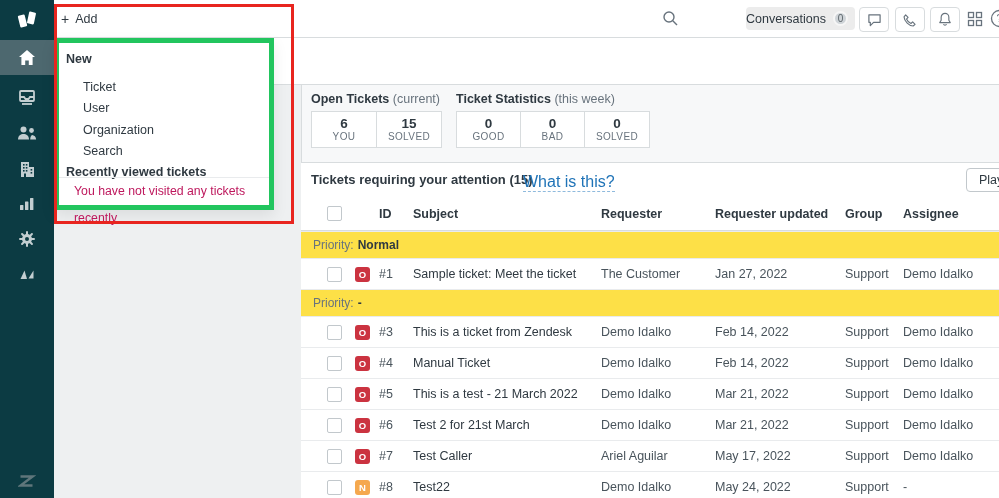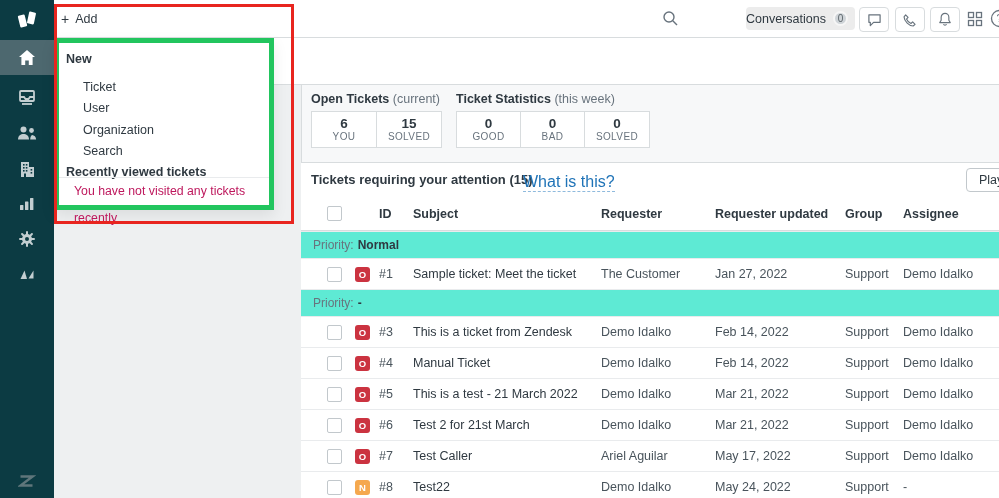--- a/index.html
+++ b/index.html
@@ -46,21 +46,21 @@
   
   #tickets{position:absolute;left:301px;top:162px;width:698px;height:336px;background:#fff;border-top:1px solid #d8dcde;box-sizing:border-box;z-index:2;}
   #attn-bar{position:relative;height:34px;}
   #attn-title{position:absolute;left:10px;top:0;line-height:34px;font-weight:bold;font-size:13px;}
   #attn-link{position:absolute;left:222px;top:10px;font-size:16px;color:#1f73b7;border-bottom:1px dashed #8fbadd;cursor:pointer;}
   #play-btn{position:absolute;left:665px;top:5px;height:24px;line-height:22px;padding:0 16px 0 12px;border:1px solid #c2c8cc;
       border-radius:4px;background:#fff;font-size:12.5px;color:#2f3941;box-sizing:border-box;cursor:pointer;}
   .trow{display:grid;grid-template-columns:28px 24px 34px 188px 114px 130px 58px 1fr;align-items:center;padding-left:26px;}
   #thead{height:33px;border-bottom:1px solid #d8dcde;font-weight:bold;font-size:12.5px;}
   .cb{width:13px;height:13px;border:1px solid #c2c8cc;border-radius:2px;background:#fff;cursor:pointer;}
-  .group-row{height:26px;display:flex;align-items:center;gap:4px;padding-left:12px;background:#5eead4;border-top:1px solid #e9ebed;font-size:12px;}
+  .group-row{height:26px;display:flex;align-items:center;gap:4px;padding-left:12px;background:#fde047;border-top:1px solid #e9ebed;font-size:12px;}
   .group-prefix{color:#68737d;}
   .group-value{font-weight:bold;color:#2f3941;}
   .data-row{height:30px;border-top:1px solid #e9ebed;font-size:12.5px;cursor:pointer;}
   .data-row:last-child{border-bottom:1px solid #e9ebed;}
   .badge{width:15px;height:15px;border-radius:3px;color:#fff;font-size:9.5px;font-weight:bold;
       display:flex;align-items:center;justify-content:center;}
   .cell-dim{color:#49545c;}
   .cell-subject{color:#2f3941;}
 </style>
 </head>

